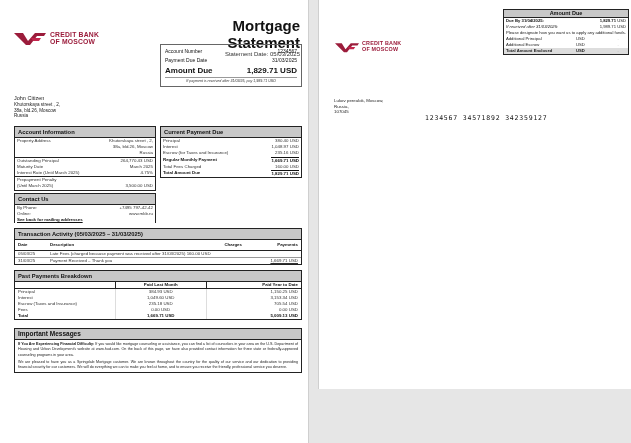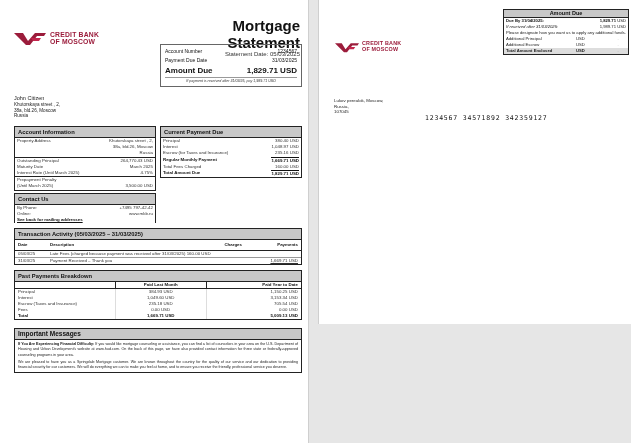--- a/index.html
+++ b/index.html
@@ -1,19 +1,19 @@
 <!DOCTYPE html>
 <html><head>
 <meta charset="utf-8">
 <style>
   * { box-sizing: border-box; margin: 0; padding: 0; }
   html, body { width: 631px; height: 443px; overflow: hidden; background: #e6e6e6; font-family: "Liberation Sans", sans-serif; color: #111; }
   .page { position: absolute; top: 0; background: #fff; }
   #page1 { left: 0; width: 309px; height: 443px; border-right: 1px solid #cfcfcf; }
-  #page2 { left: 318px; width: 313px; height: 324px; border-left: 1px solid #cfcfcf; }
+  #page2 { left: 318px; width: 313px; height: 389px; border-left: 1px solid #cfcfcf; }
   .abs { position: absolute; }
 
   
   .logo { display: flex; align-items: center; }
   .logo svg { display: block; }
   .logo .ltext { color: #9b1c3b; font-weight: bold; line-height: 1.05; letter-spacing: 0.2px; }
 
   
   .title { font-weight: bold; font-size: 15px; text-align: right; }
   .subtitle { font-size: 6px; color: #333; text-align: right; }

